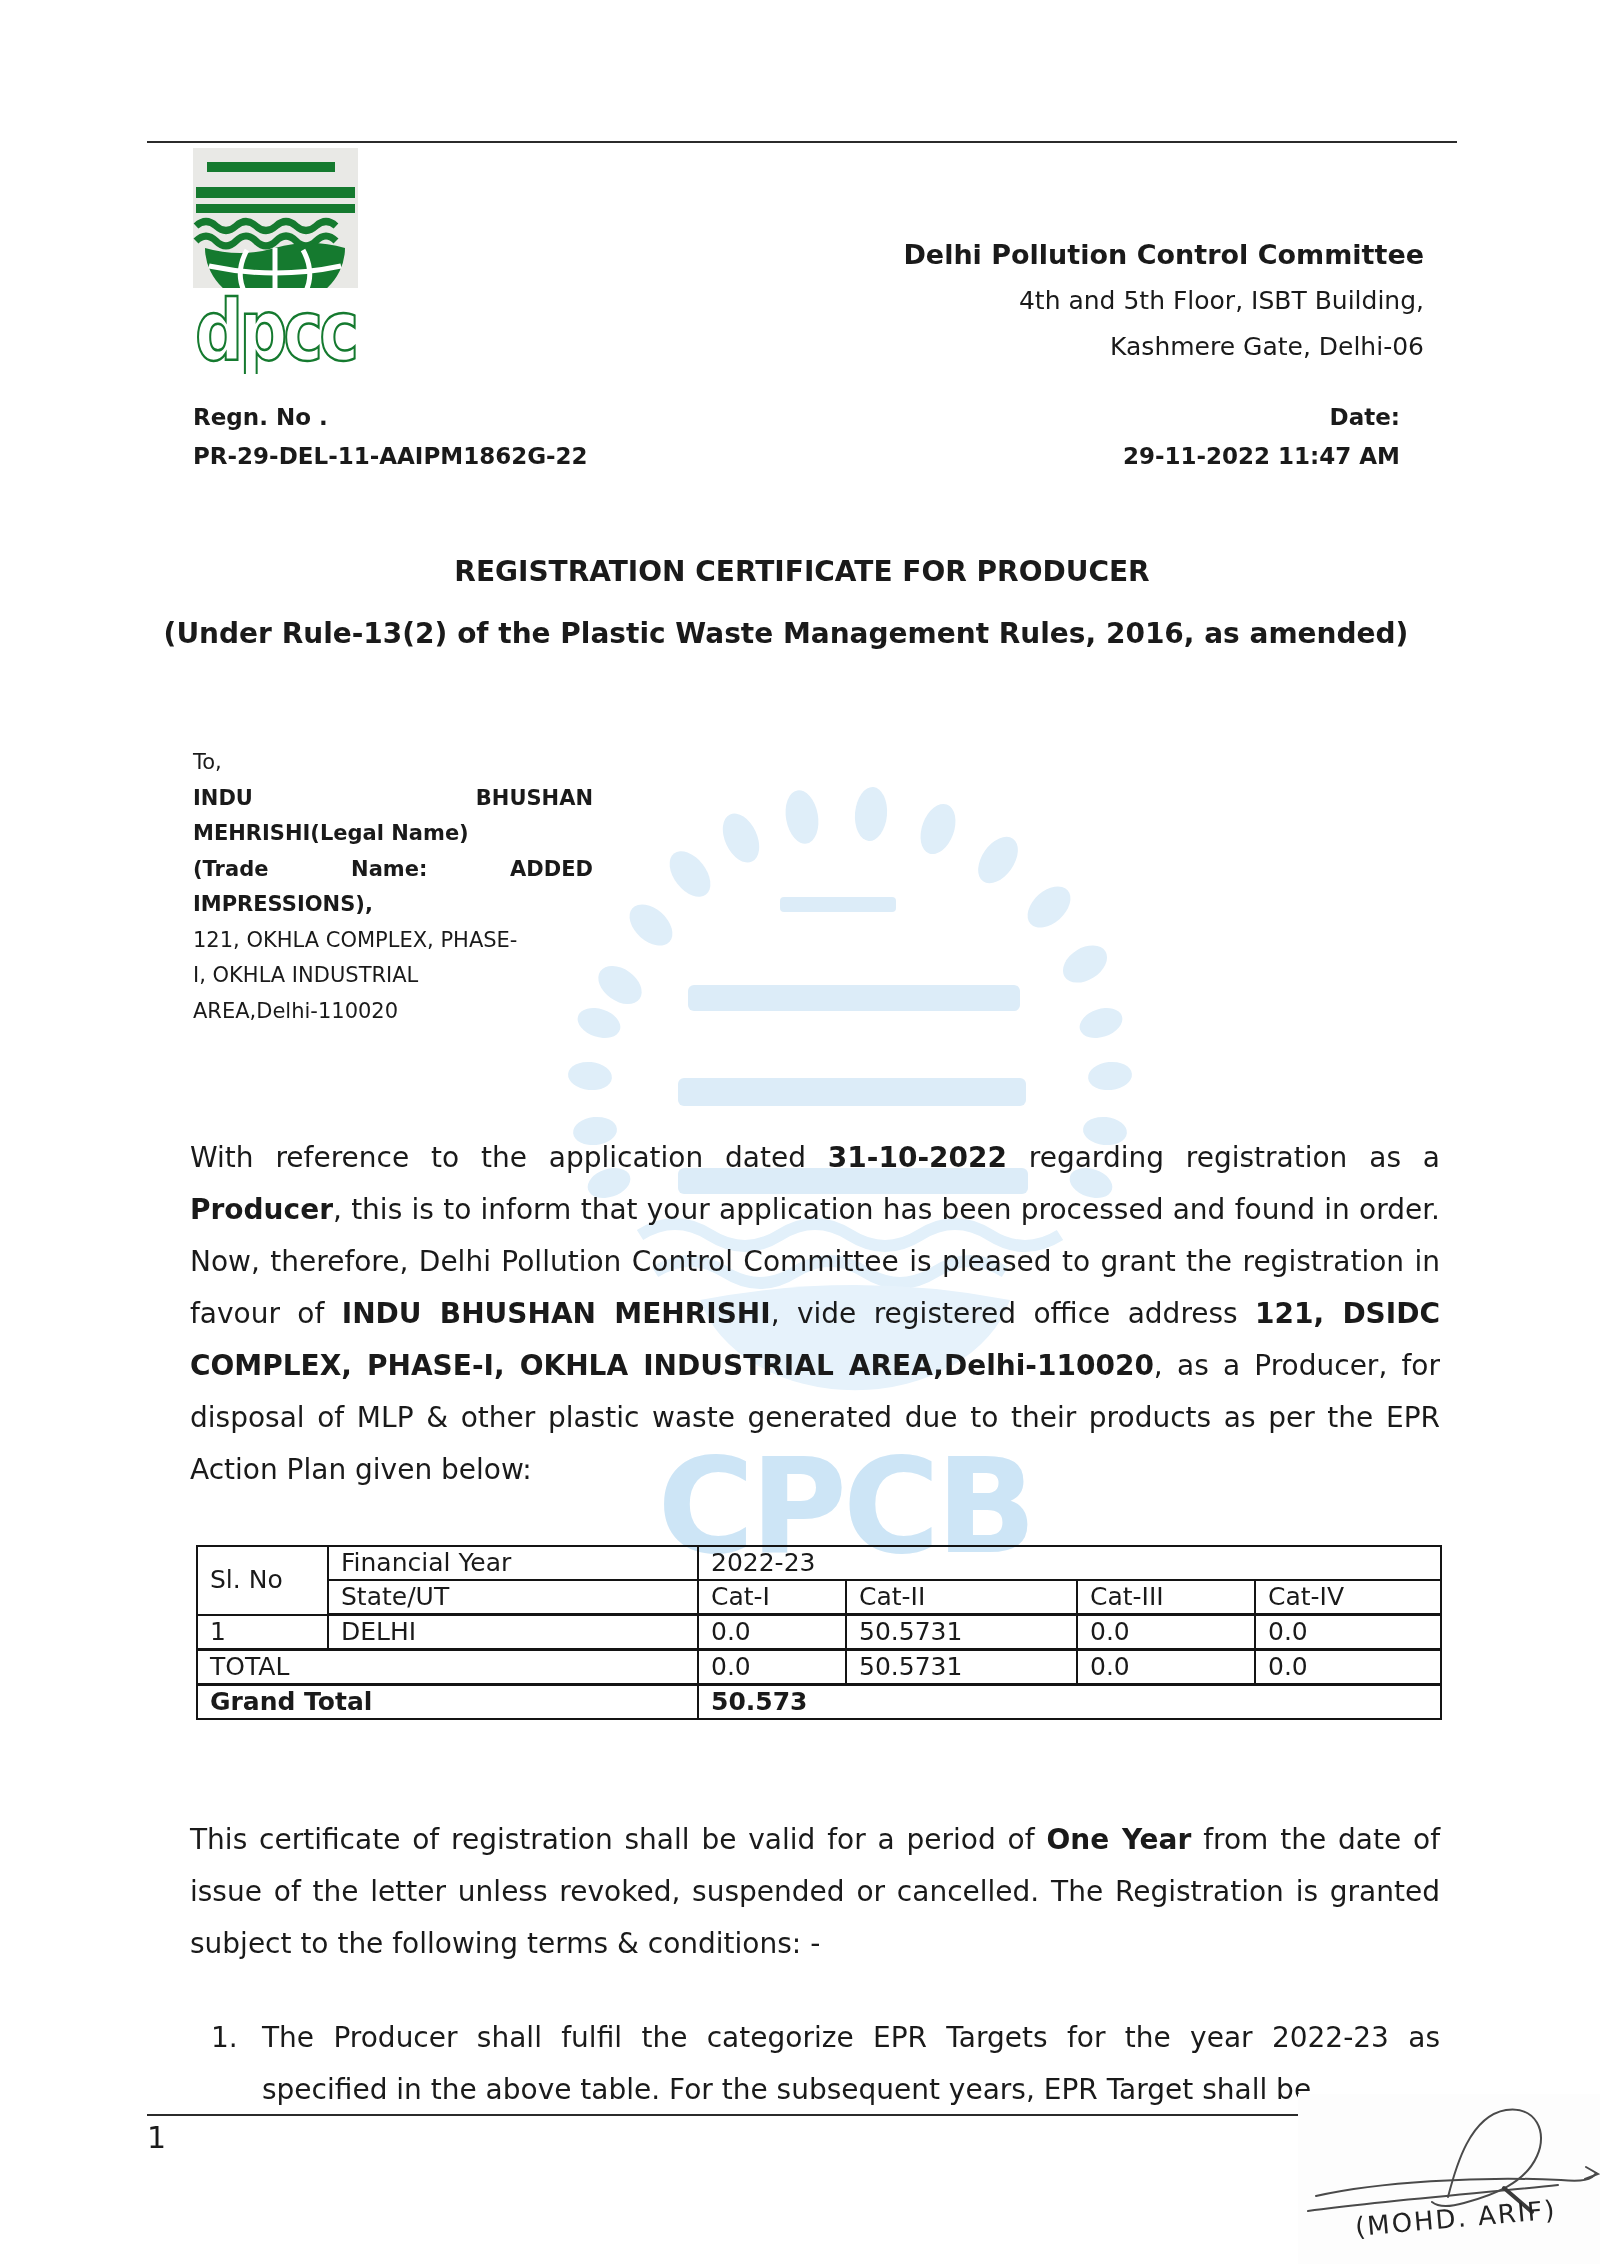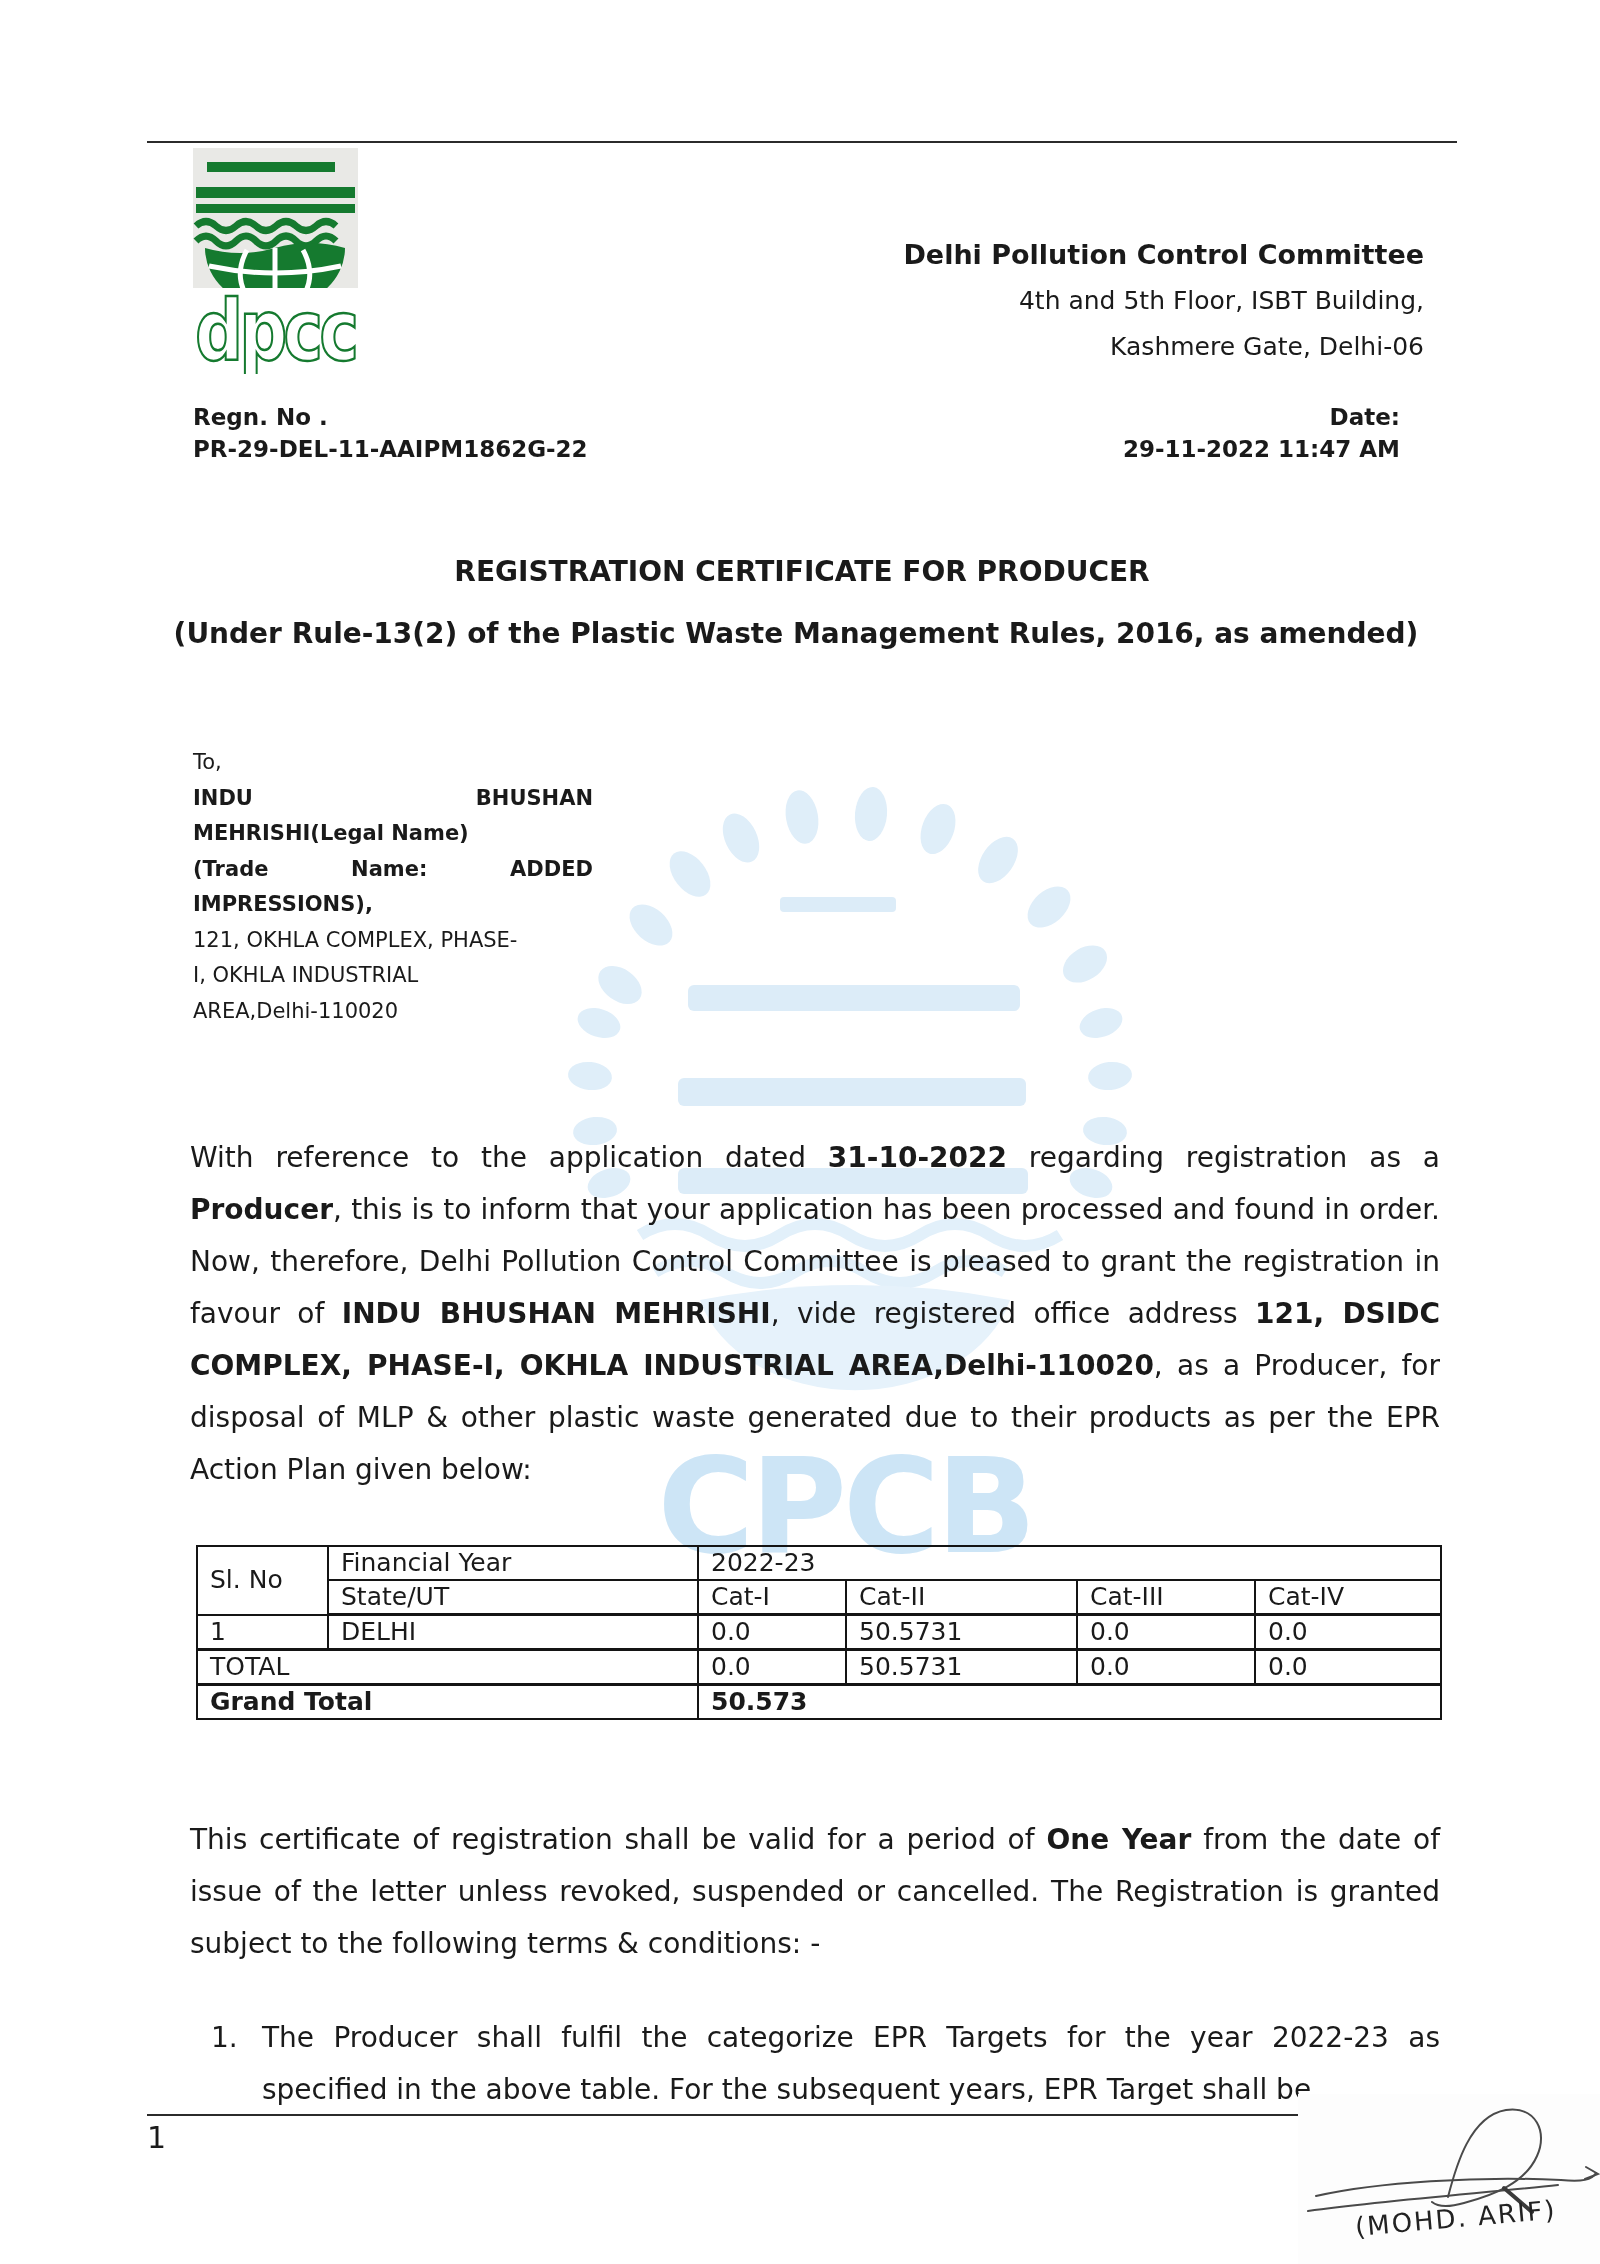--- a/index.html
+++ b/index.html
@@ -14,24 +14,24 @@
   
   .logo-box{left:193px;top:148px;width:165px;height:140px;}
   .logo-word{left:193px;top:288px;width:165px;height:86px;}
   
   .org-block{left:700px;top:232px;width:724px;text-align:right;line-height:46px;}
   .org-name{font-weight:bold;font-size:27px;}
   .org-addr{font-size:25px;}
   
   .regn-grid{left:193px;top:404px;width:1207px;font-weight:bold;font-size:23px;}
   .regn-row{display:flex;justify-content:space-between;}
-  .regn-row + .regn-row{margin-top:6px;}
+  .regn-row + .regn-row{margin-top:13px;}
   
   .doc-title{left:147px;top:555px;width:1310px;text-align:center;font-weight:bold;font-size:28px;}
-  .doc-subtitle{left:141px;top:617px;width:1310px;text-align:center;font-weight:bold;font-size:28px;}
+  .doc-subtitle{left:131px;top:617px;width:1310px;text-align:center;font-weight:bold;font-size:28px;}
   
   .recipient{left:193px;top:745px;width:400px;font-size:21px;line-height:35.5px;}
   .recipient .spread{display:flex;justify-content:space-between;text-align:center;}
   .recipient .b{font-weight:bold;}
   
   .para{font-size:28px;line-height:52px;text-align:justify;}
   .intro{left:190px;top:1132px;width:1250px;}
   .validity{left:190px;top:1814px;width:1250px;}
   
   .epr-table{left:196px;top:1545px;width:1168px;}

